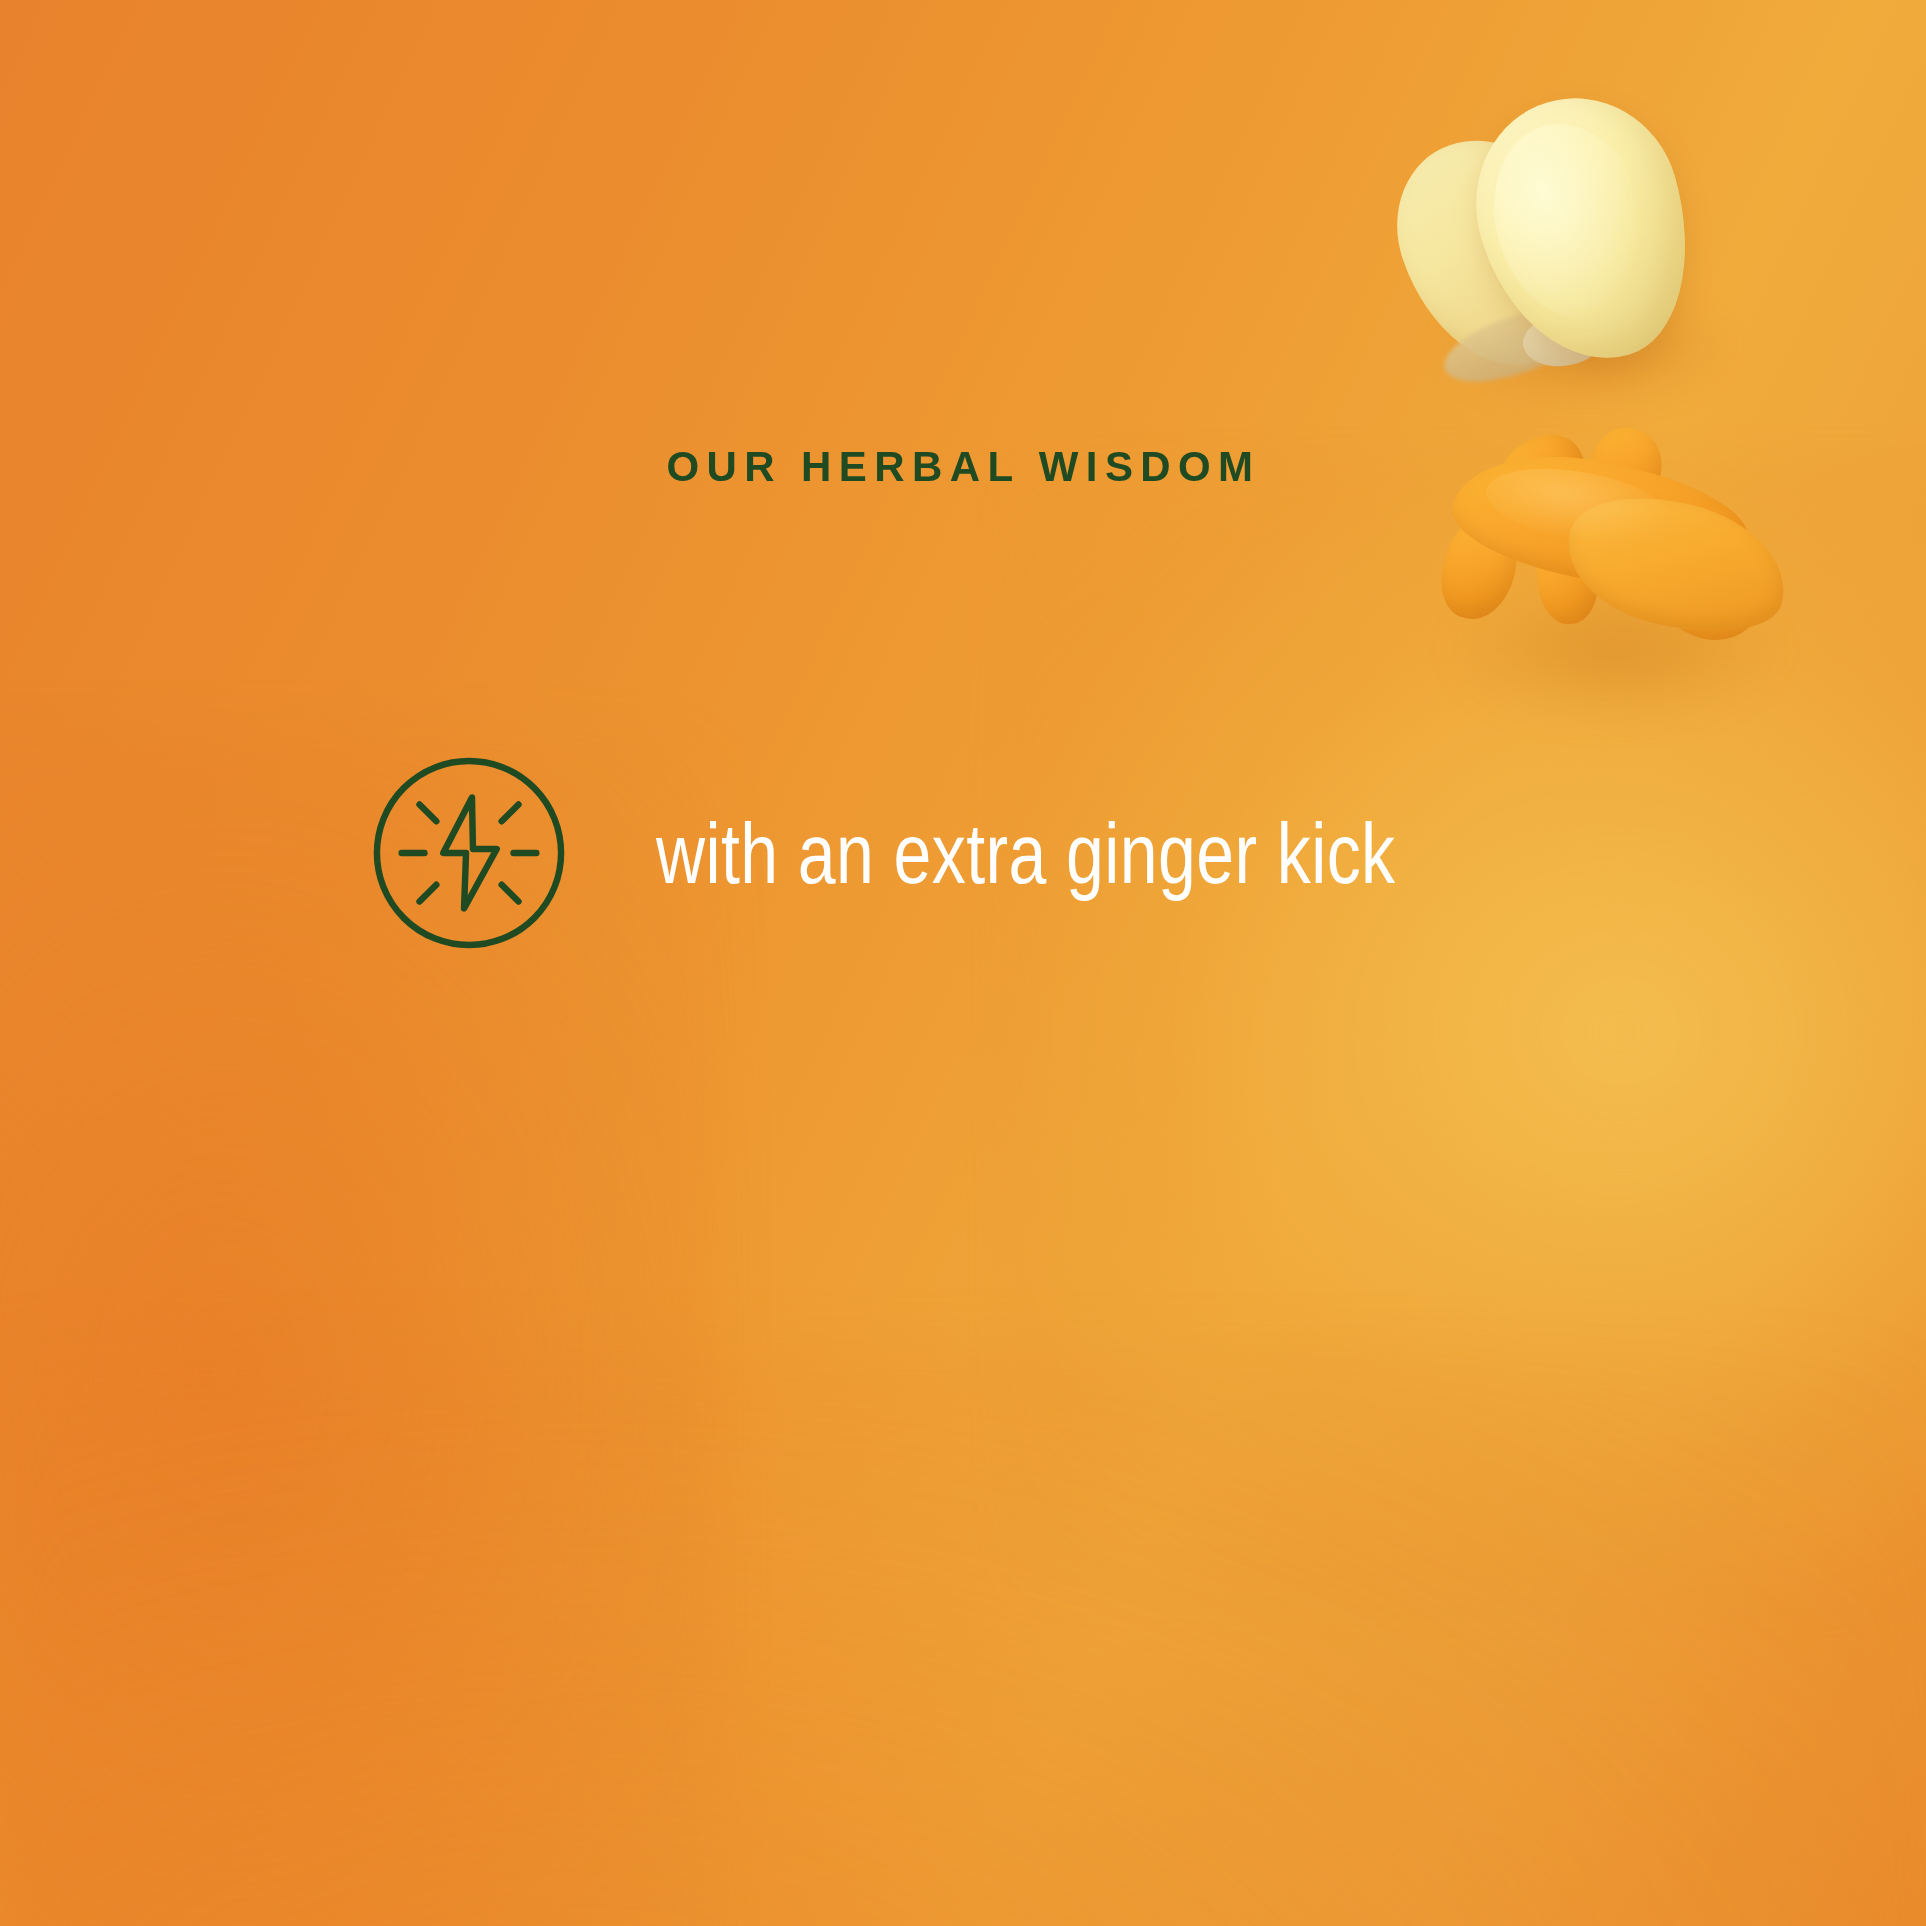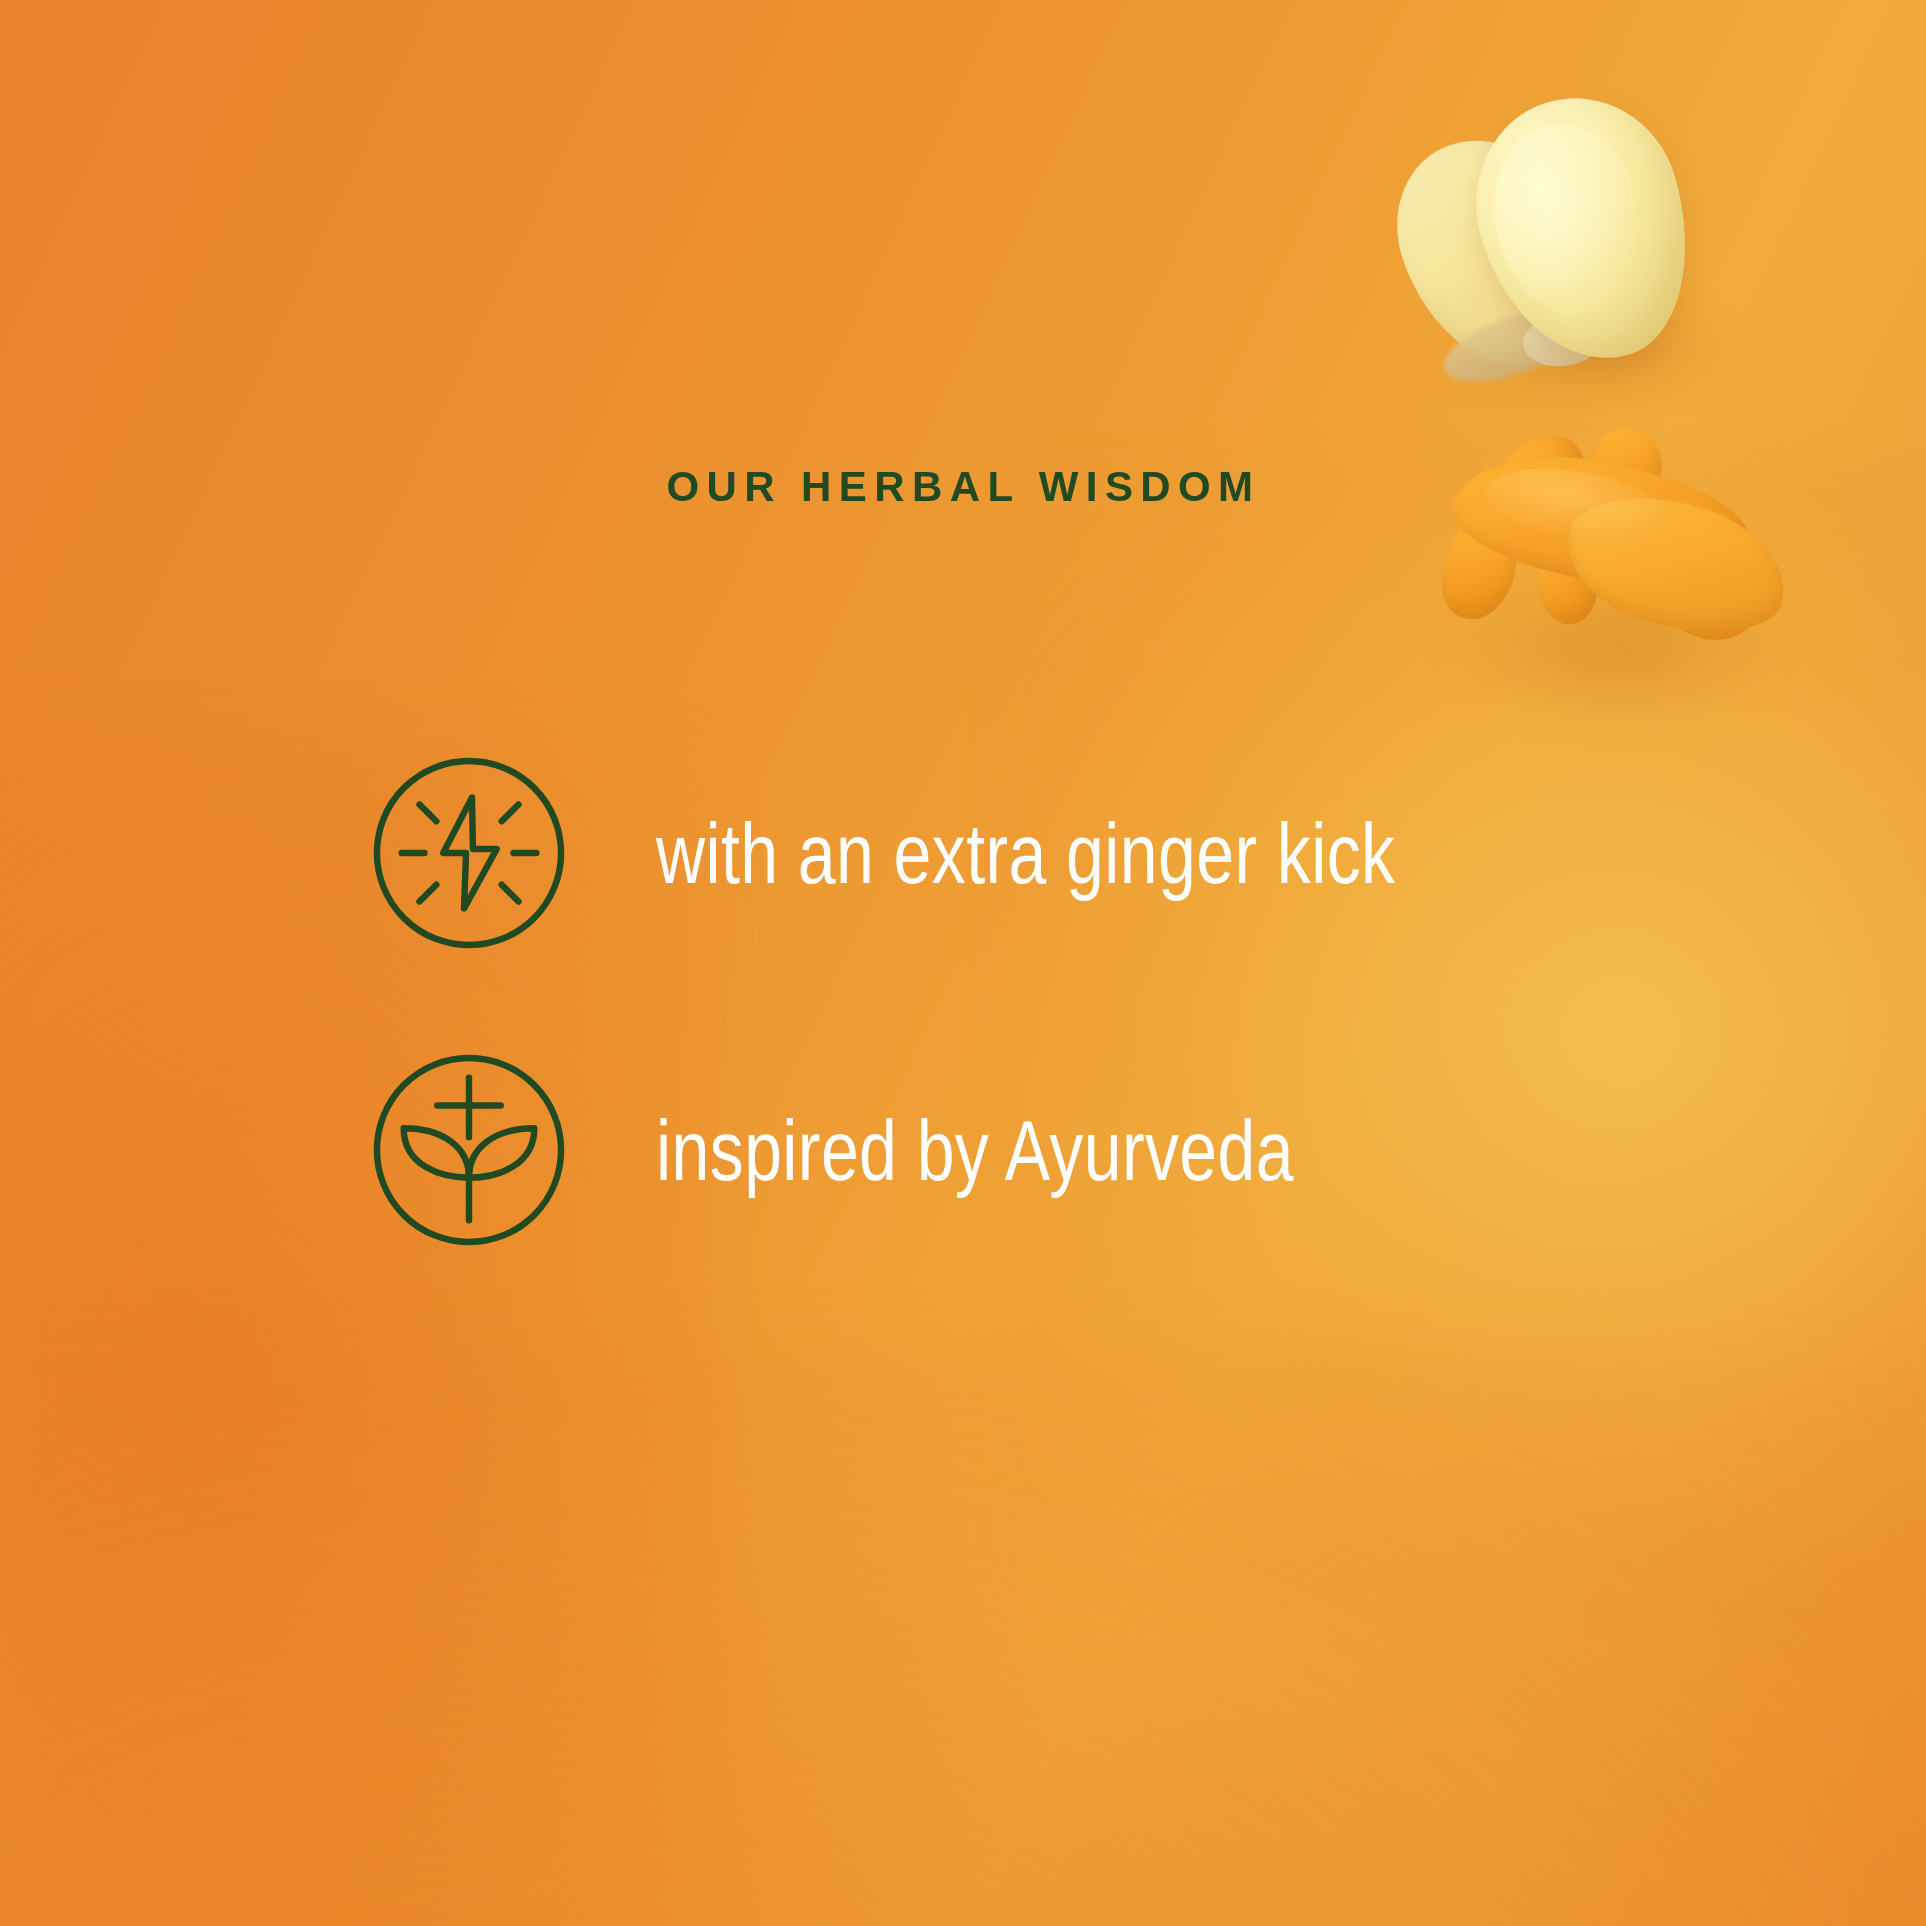--- a/index.html
+++ b/index.html
@@ -220,21 +220,21 @@
     width: 188px; height: 69px;
     border-radius: 50%;
     background: radial-gradient(ellipse at 40% 35%, rgba(255,206,110,0.55), rgba(255,206,110,0) 72%);
     transform: rotate(10deg);
   }
 
   
   .eyebrow {
     position: absolute;
     left: 0;
-    top: 463px;
+    top: 443px;
     width: 1927px;
     text-align: center;
     color: #1f4a22;
     font-size: 42px;
     font-weight: 700;
     letter-spacing: 7.4px;
     font-family: "Liberation Sans", sans-serif;
   }
 
   
@@ -318,32 +318,17 @@
             <line x1="50" y1="149" x2="67" y2="132"></line>
             <line x1="150" y1="149" x2="133" y2="132"></line>
             <line x1="32" y1="100" x2="55" y2="100"></line>
             <line x1="168" y1="100" x2="145" y2="100"></line>
           </g>
         </svg>
       </span>
       <span class="row-label">with an extra ginger kick</span>
     </div>
 
-    <div class="row">
-      <span class="icon-wrap">
-        <svg viewBox="0 0 200 200" xmlns="http://www.w3.org/2000/svg">
-          <g fill="none" stroke="#1f4a22" stroke-width="6.5" stroke-linecap="round" stroke-linejoin="round">
-            <circle cx="100" cy="100" r="93"></circle>
-            <line x1="100" y1="27" x2="100" y2="87"></line>
-            <line x1="68" y1="55" x2="132" y2="55"></line>
-            <path d="M100 171 L100 118"></path>
-            <path d="M100 128 C72 128 34 116 34 78 C72 78 100 96 100 128 Z"></path>
-            <path d="M100 128 C128 128 166 116 166 78 C128 78 100 96 100 128 Z"></path>
-          </g>
-        </svg>
-      </span>
-      <span class="row-label">inspired by Ayurveda</span>
-    </div>
 
 
   </div>
 </div>
 
 
 </body></html>

